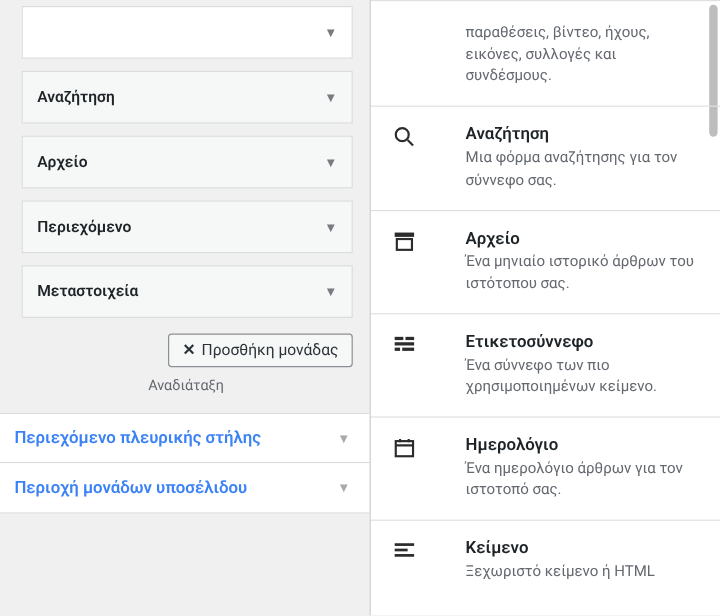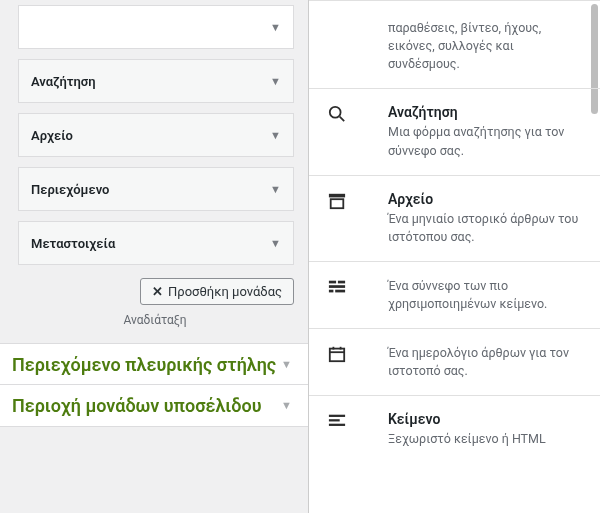--- a/index.html
+++ b/index.html
@@ -9,21 +9,21 @@
 .widget-slot{margin:5px 14px 5px 12px;border:1px solid #dcdcde;background:#f6f7f7;display:flex;align-items:center;justify-content:space-between;padding:0 12px;height:44px;cursor:pointer}
 .widget-slot.blank{background:#fff}
 .widget-slot .title{font-size:13px;font-weight:600;color:#1d2327}
 .widget-slot .tog{color:#787c82;font-size:11px}
 .add-row{display:flex;justify-content:flex-end;margin:8px 14px 4px 12px}
 .add-btn{border:1px solid #8c8f94;background:#f6f7f7;color:#2c3338;font-size:13px;padding:5px 11px;border-radius:3px;display:flex;align-items:center;gap:5px;cursor:pointer}
 .add-btn .x{font-weight:bold}
 .reorder-row{display:flex;justify-content:center;margin:4px 16px 16px 12px}
 .reorder{font-size:12px;color:#646970}
 .section-head{border-top:1px solid #dcdcde;border-bottom:1px solid #dcdcde;background:#fff;display:flex;align-items:center;justify-content:space-between;padding:0 16px 0 12px;height:42px;margin-left:-6px;cursor:pointer}
-.section-head .st{font-size:18px;color:#4d7c0f;font-weight:600}
+.section-head .st{font-size:14px;color:#3b82f6;font-weight:600}
 .section-head .tog{color:#a7aaad;font-size:11px}
 .avail-item{border-top:1px solid #e0e0e0;padding:15px 18px 15px 79px;position:relative;cursor:grab}
 .avail-item:first-child{border-top:none;padding-top:0}
 .avail-item .ic{position:absolute;left:18px;top:15px;width:20px;height:20px;display:flex;align-items:center;justify-content:center;color:#414141}
 .avail-item:first-child .ic{top:0}
 .avail-item .at{font-size:14px;font-weight:600;color:#1d2327;margin-bottom:3px}
 .avail-item .ad{font-size:12.5px;color:#646970;line-height:1.45}
 .scrollbar{position:absolute;right:2px;top:4px;width:7px;height:110px;background:#bdbdbd;border-radius:4px}
 svg{display:block}
 </style>
@@ -106,32 +106,34 @@
   <div class="avail-item">
     <span class="ic">
       <svg width="18" height="18" viewBox="0 0 20 20" fill="#2c2c2c">
           <rect x="1" y="3" width="8" height="3"></rect>
           <rect x="11" y="3" width="8" height="3"></rect>
           <rect x="1" y="8" width="18" height="3"></rect>
           <rect x="1" y="13" width="5" height="3"></rect>
           <rect x="8" y="13" width="11" height="3"></rect>
         </svg>
     </span>
+    <div class="at">Ετικετοσύννεφο</div>
     <div class="ad">Ένα σύννεφο των πιο χρησιμοποιημένων κείμενο.</div>
   </div>
 
   <div class="avail-item">
     <span class="ic">
       <svg width="18" height="18" viewBox="0 0 20 20" fill="none" stroke="#2c2c2c" stroke-width="2">
           <rect x="2" y="4" width="16" height="14"></rect>
           <line x1="2" y1="8" x2="18" y2="8"></line>
           <line x1="6" y1="2" x2="6" y2="5"></line>
           <line x1="14" y1="2" x2="14" y2="5"></line>
         </svg>
     </span>
+    <div class="at">Ημερολόγιο</div>
     <div class="ad">Ένα ημερολόγιο άρθρων για τον ιστοτοπό σας.</div>
   </div>
 
   <div class="avail-item">
     <span class="ic">
       <svg width="18" height="18" viewBox="0 0 20 20" fill="#2c2c2c">
           <rect x="1" y="3" width="18" height="2.5"></rect>
           <rect x="1" y="8" width="12" height="2.5"></rect>
           <rect x="1" y="13" width="18" height="2.5"></rect>
         </svg>

